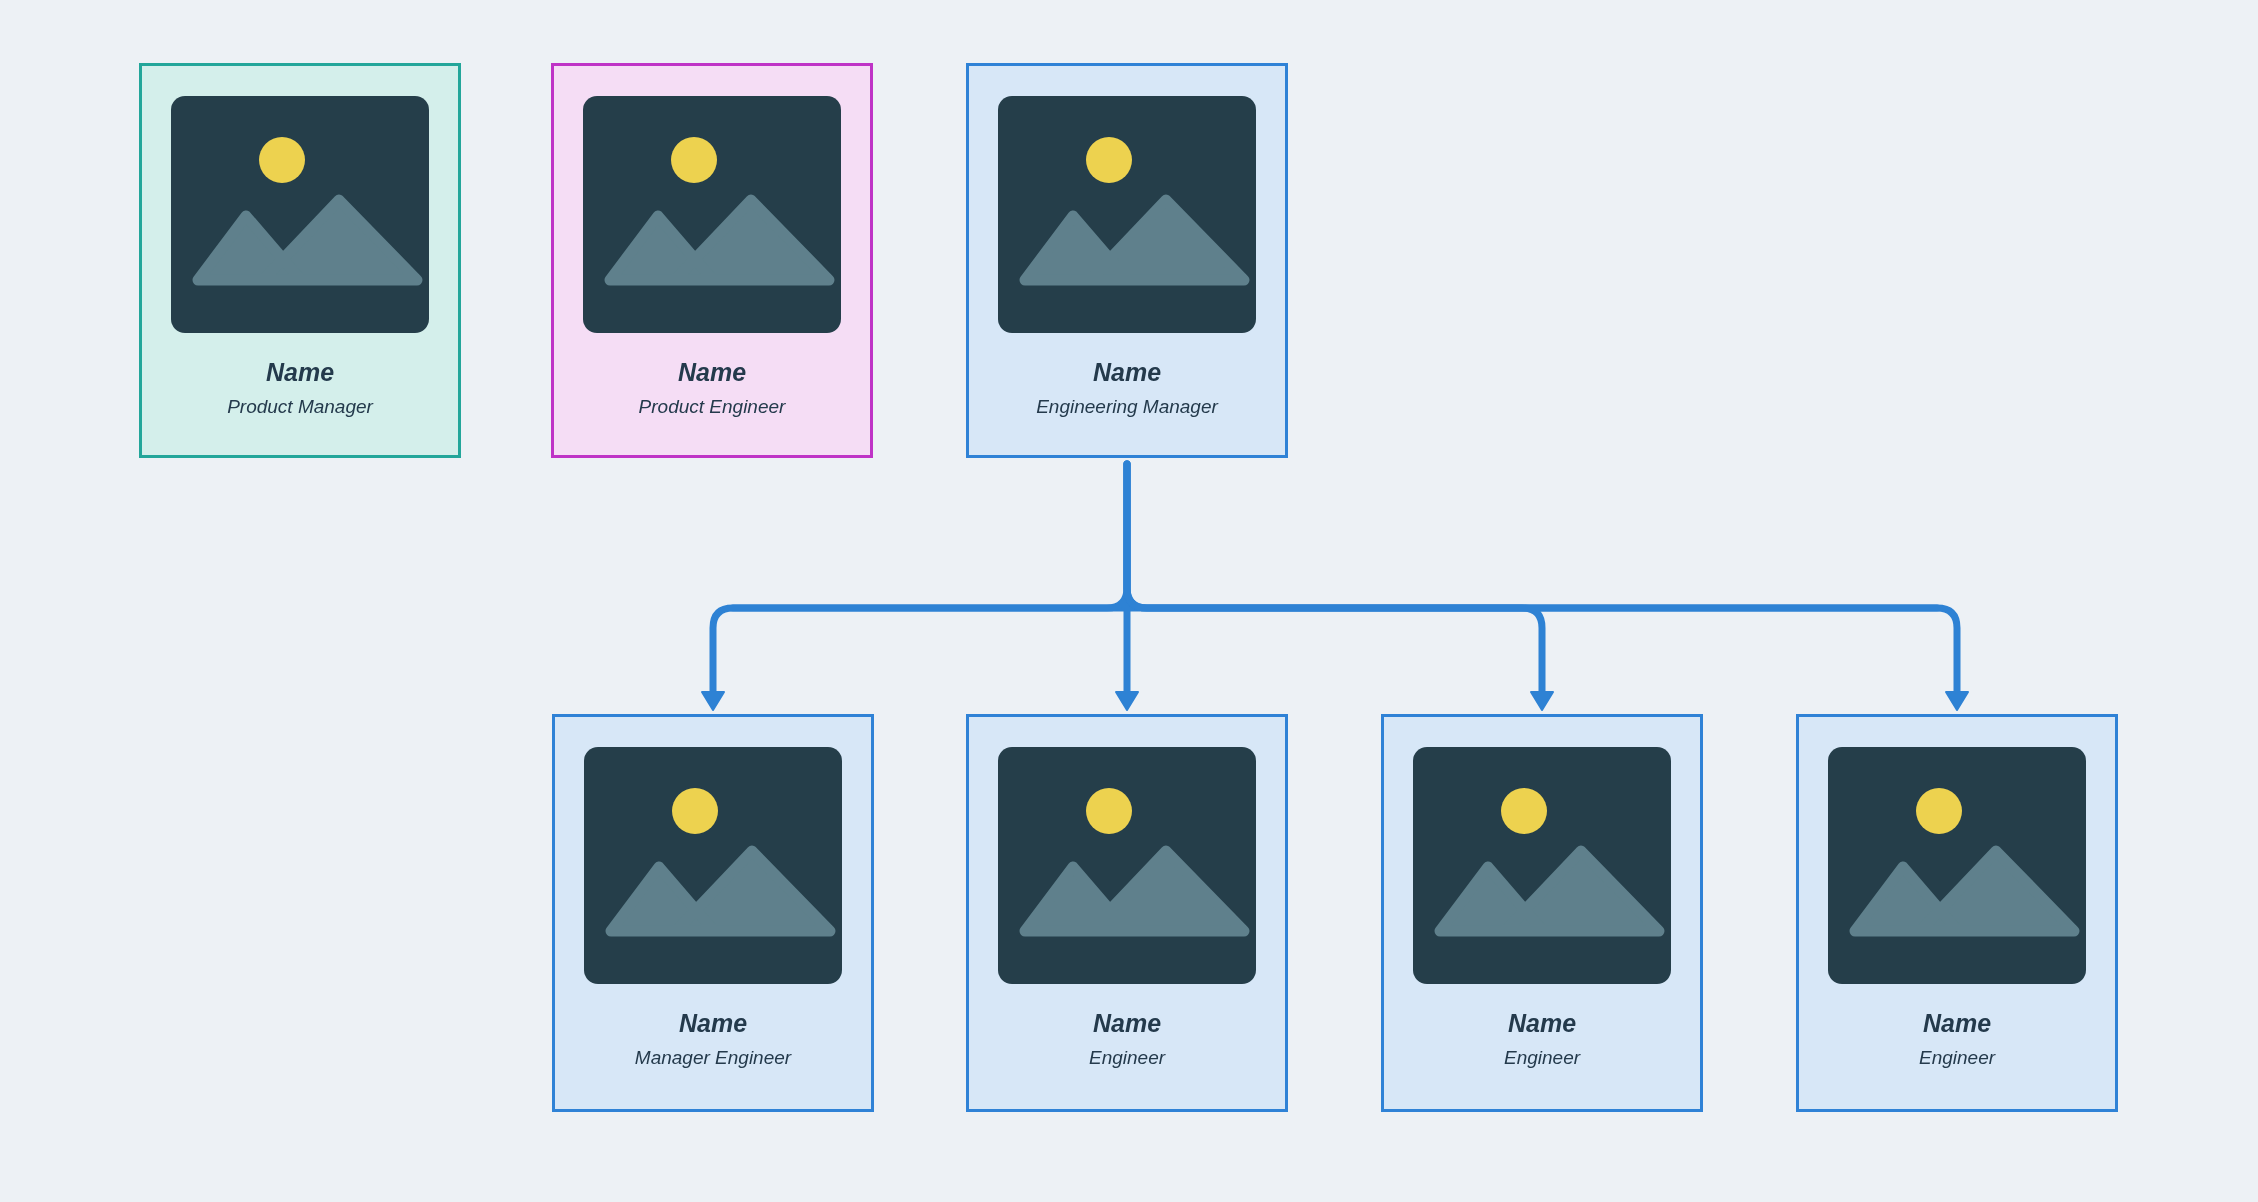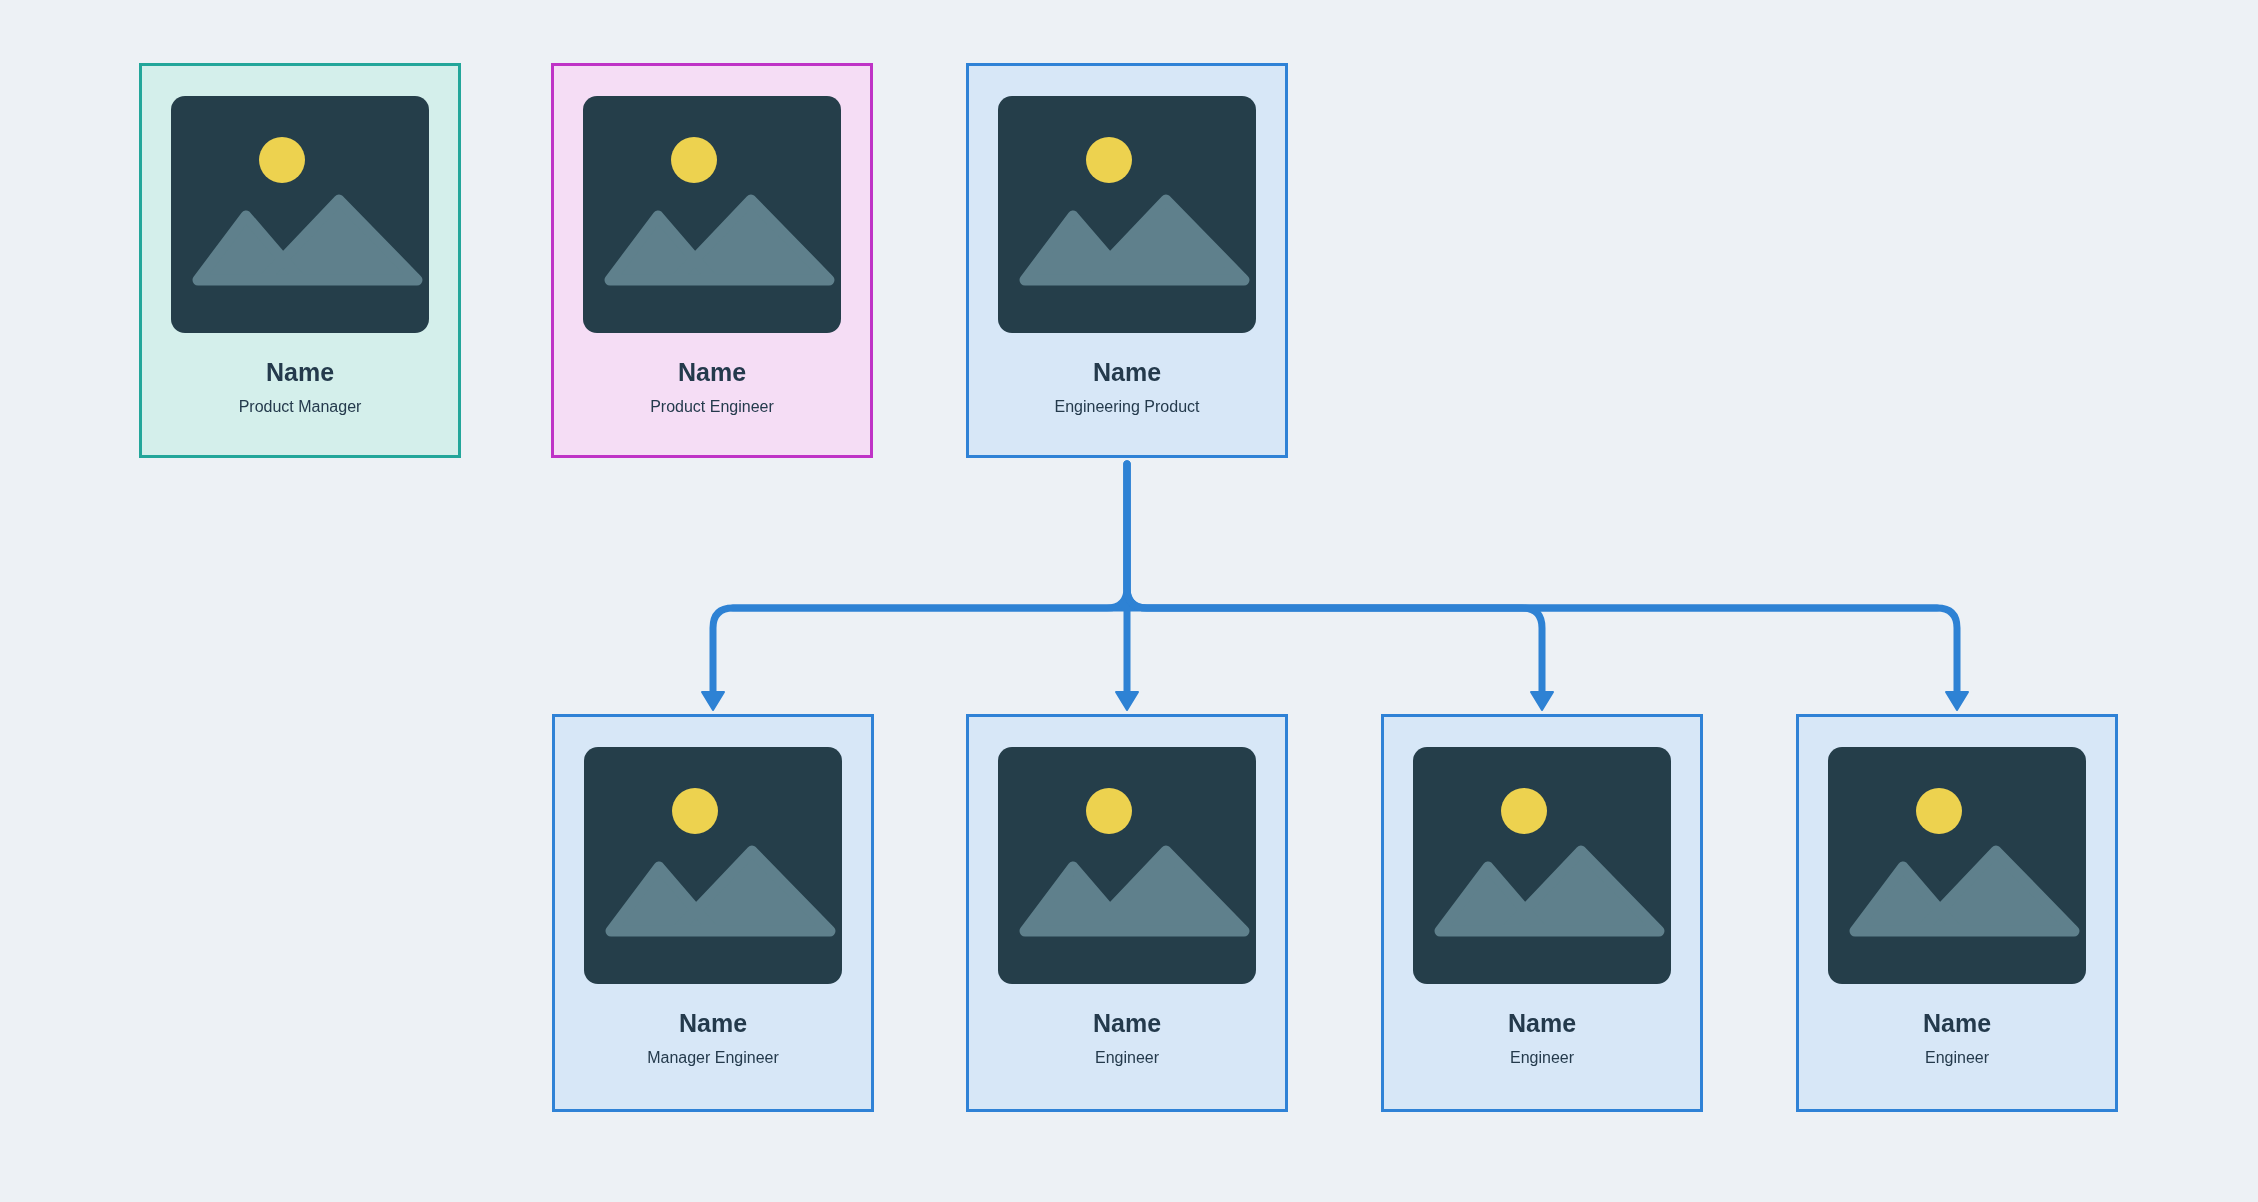--- a/index.html
+++ b/index.html
@@ -21,41 +21,42 @@
     height: 1202px;
   }
   .card {
     position: absolute;
     box-sizing: border-box;
     border: 3px solid #999;
     display: flex;
     flex-direction: column;
     align-items: center;
     text-align: center;
+    font-style: italic;
   }
   .thumb {
     margin-top: 30px;
     display: block;
   }
   .ph-bg  { fill: var(--ph-bg,  #253e4a); }
   .ph-sun { fill: var(--ph-sun, #edd24f); }
   .ph-mtn {
     fill:   var(--ph-mtn, #5f808c);
     stroke: var(--ph-mtn, #5f808c);
     stroke-linejoin: round;
   }
   .name {
     margin-top: 22px;
     font-size: 25px;
     font-weight: 700;
     line-height: 34px;
     color: var(--text, #243a4c);
   }
   .role {
-    font-size: 16px;
+    font-size: 19px;
     font-weight: 400;
     line-height: 36px;
     color: var(--text, #243a4c);
   }
 </style>
 </head>
 <body>
 
 <div class="canvas" id="canvas">
   <svg id="connectors" class="connectors" viewBox="0 0 2258 1202">
@@ -87,21 +88,21 @@
     <div class="name">Name</div>
     <div class="role">Product Engineer</div>
   </div>
     <div class="card" style="left: 966px; top: 63px; width: 322px; height: 395px; border-color: rgb(47, 130, 214); background: rgb(215, 231, 247);">
     <svg class="thumb" width="258" height="237" viewBox="0 0 258 237" aria-hidden="true">
       <rect class="ph-bg" x="0" y="0" width="258" height="237" rx="14"></rect>
       <circle class="ph-sun" cx="111" cy="64" r="23"></circle>
       <path class="ph-mtn" stroke-width="11" d="M27 184 L75 120 L130 184 Z M92 184 L168 104 L246 184 Z"></path>
     </svg>
     <div class="name">Name</div>
-    <div class="role">Engineering Product</div>
+    <div class="role">Engineering Manager</div>
   </div>
     <div class="card" style="left: 552px; top: 714px; width: 322px; height: 398px; border-color: rgb(47, 130, 214); background: rgb(215, 231, 247);">
     <svg class="thumb" width="258" height="237" viewBox="0 0 258 237" aria-hidden="true">
       <rect class="ph-bg" x="0" y="0" width="258" height="237" rx="14"></rect>
       <circle class="ph-sun" cx="111" cy="64" r="23"></circle>
       <path class="ph-mtn" stroke-width="11" d="M27 184 L75 120 L130 184 Z M92 184 L168 104 L246 184 Z"></path>
     </svg>
     <div class="name">Name</div>
     <div class="role">Manager Engineer</div>
   </div>

